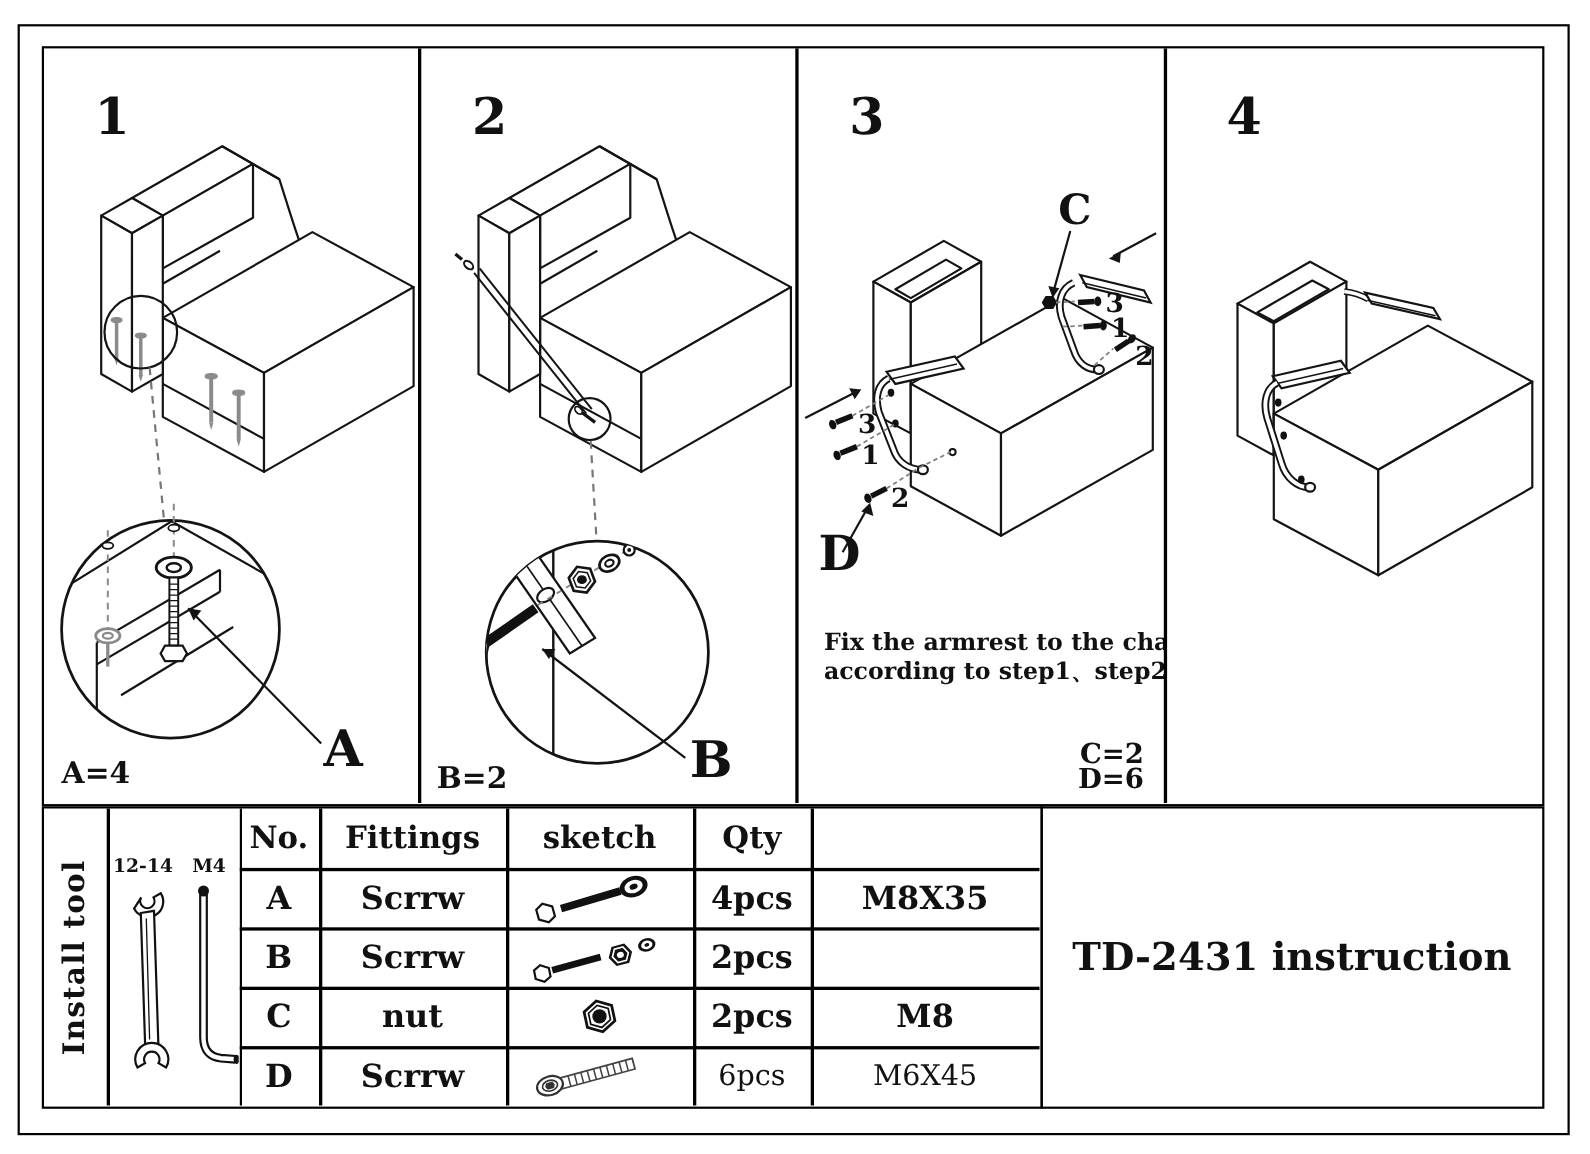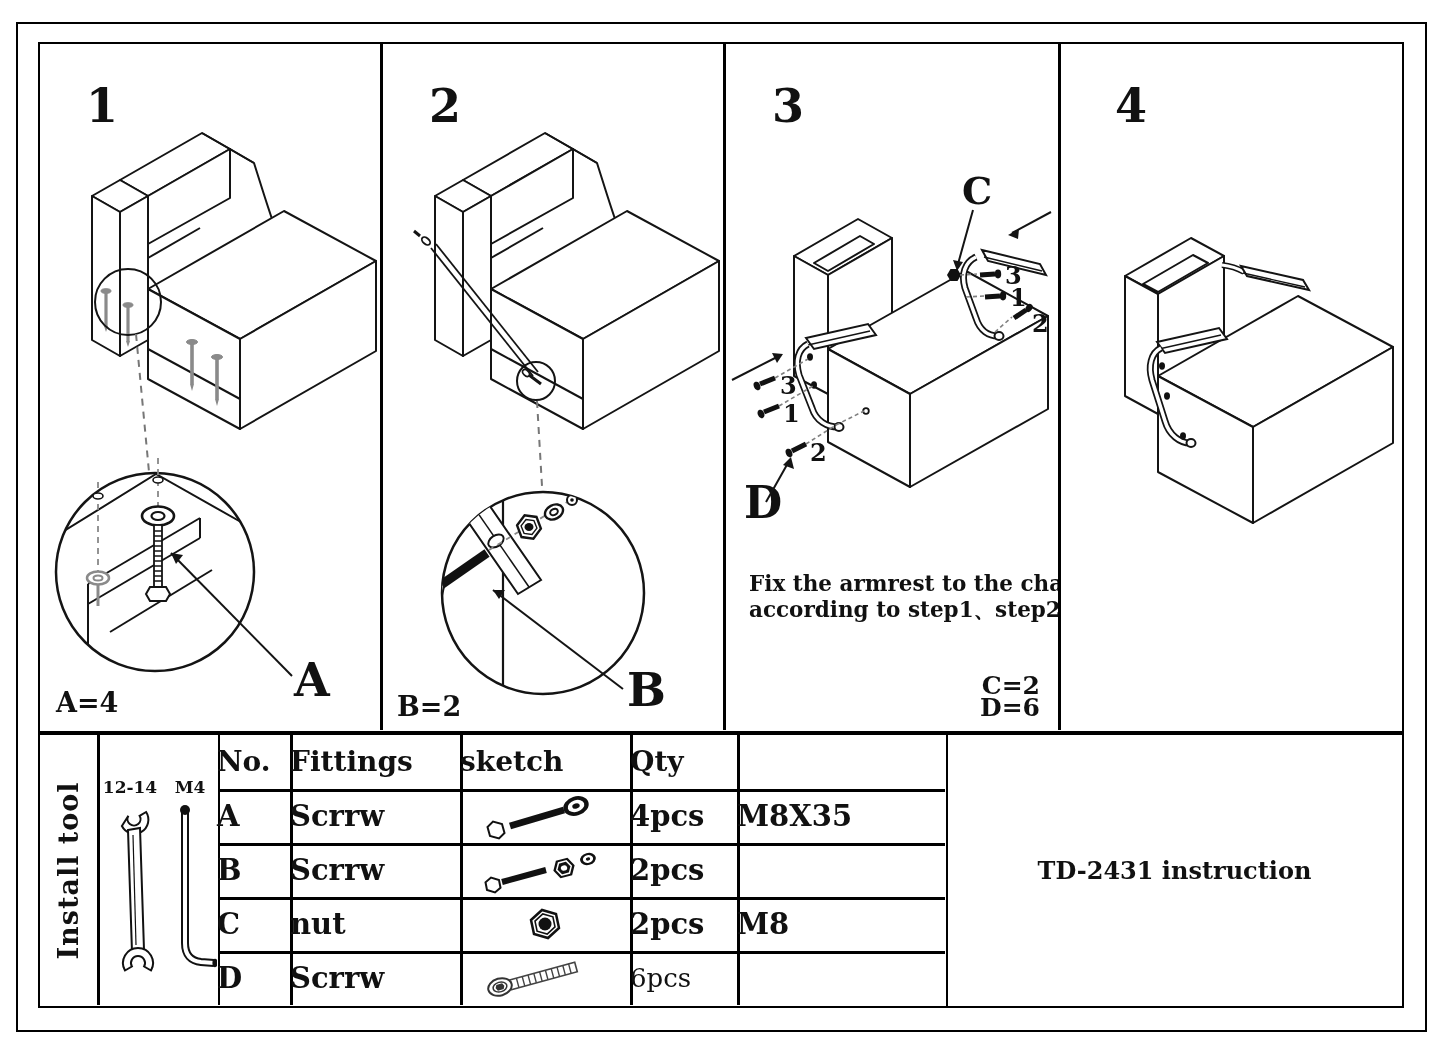--- a/index.html
+++ b/index.html
@@ -9,29 +9,29 @@
   #outer-border{left:16px;top:22px;width:1411px;height:1010px;border:2.5px solid #000;}
   #panels-frame{left:38px;top:42px;width:1366px;height:691px;border:2.5px solid #000;}
   .panel{top:0;height:686px;}
   .divider{top:0;width:2.5px;height:686px;background:#000;}
   svg text{font-family:"DejaVu Serif","Liberation Serif",serif;font-weight:bold;fill:#111;}
   .t46{font-size:46px}.t44{font-size:44px}.t38{font-size:38px}.t27{font-size:27px}
   .t25{font-size:25px}.t24{font-size:24px}.t21{font-size:21.5px}.t17{font-size:17px}
   #ptable{left:38px;top:733px;width:910px;height:275px;border:2.5px solid #000;}
   .vl{top:0;width:2.5px;height:270px;background:#000;}
   .hl{left:177.5px;height:2.5px;width:727.5px;background:#000;}
-  .cell{position:absolute;height:54px;line-height:54px;font-weight:bold;
+  .cell{position:absolute;height:54px;line-height:54px;text-align:center;font-weight:bold;
         font-size:29px;white-space:nowrap;}
   .cell.hdr{font-size:28px;}
   .cell.lt{font-weight:normal;font-size:26px;}
   #itool-label{left:0;top:0;width:57px;height:270px;display:flex;align-items:center;justify-content:center;}
   #itool-label span{transform:rotate(-90deg);white-space:nowrap;font-weight:bold;font-size:27px;letter-spacing:1px;}
   #tdbox{left:945.5px;top:733px;width:458px;height:275px;border:2.5px solid #000;
          display:flex;align-items:center;justify-content:center;}
-  #tdbox span{font-size:24px;font-weight:bold;white-space:nowrap;}
+  #tdbox span{font-size:35px;font-weight:bold;white-space:nowrap;}
 </style>
 </head>
 <body>
 
 <div id="page">
   <div id="outer-border" class="abs"></div>
 
   <div id="panels-frame" class="abs">
 
     <svg class="panel abs" style="left:0" width="340" height="686" viewBox="0 0 340 686">
@@ -376,18 +376,19 @@
     <svg class="abs" style="left:420px;top:216px" width="170" height="54" viewBox="0 0 170 54">
       <polygon points="48.7,29.2 114.7,11.2 117.3,20.8 51.3,38.8" fill="#fff" stroke="#444" stroke-width="1.6"></polygon>
       <path d="M56.4,27.1 L59,36.7 M62.2,25.5 L64.8,35.1 M68,23.9 L70.6,33.5 M73.8,22.4 L76.4,32 M79.6,20.8 L82.2,30.4 M85.4,19.2 L88,28.8 M91.2,17.6 L93.8,27.2 M97,16.1 L99.6,25.7 M102.8,14.5 L105.4,24.1 M108.6,12.9 L111.2,22.5" stroke="#444" stroke-width="1.4"></path>
       <g transform="rotate(-16 40 36)">
         <ellipse cx="40" cy="36" rx="12" ry="8.5" fill="#fff" stroke="#333" stroke-width="2"></ellipse>
         <ellipse cx="40" cy="36" rx="7" ry="4.8" fill="#fff" stroke="#333" stroke-width="1.5"></ellipse>
         <polygon points="37,33 43,33 44.5,36 43,39 37,39 35.5,36" fill="#333"></polygon>
       </g>
     </svg>
     <div class="cell lt" style="left:590px;top:216px;width:107px">6pcs</div>
+    <div class="cell lt" style="left:697px;top:216px;width:208px">M6X45</div>
   </div>
 
   <div id="tdbox" class="abs">
     <span>TD-2431 instruction</span>
   </div>
 </div>
 
 </body></html>

